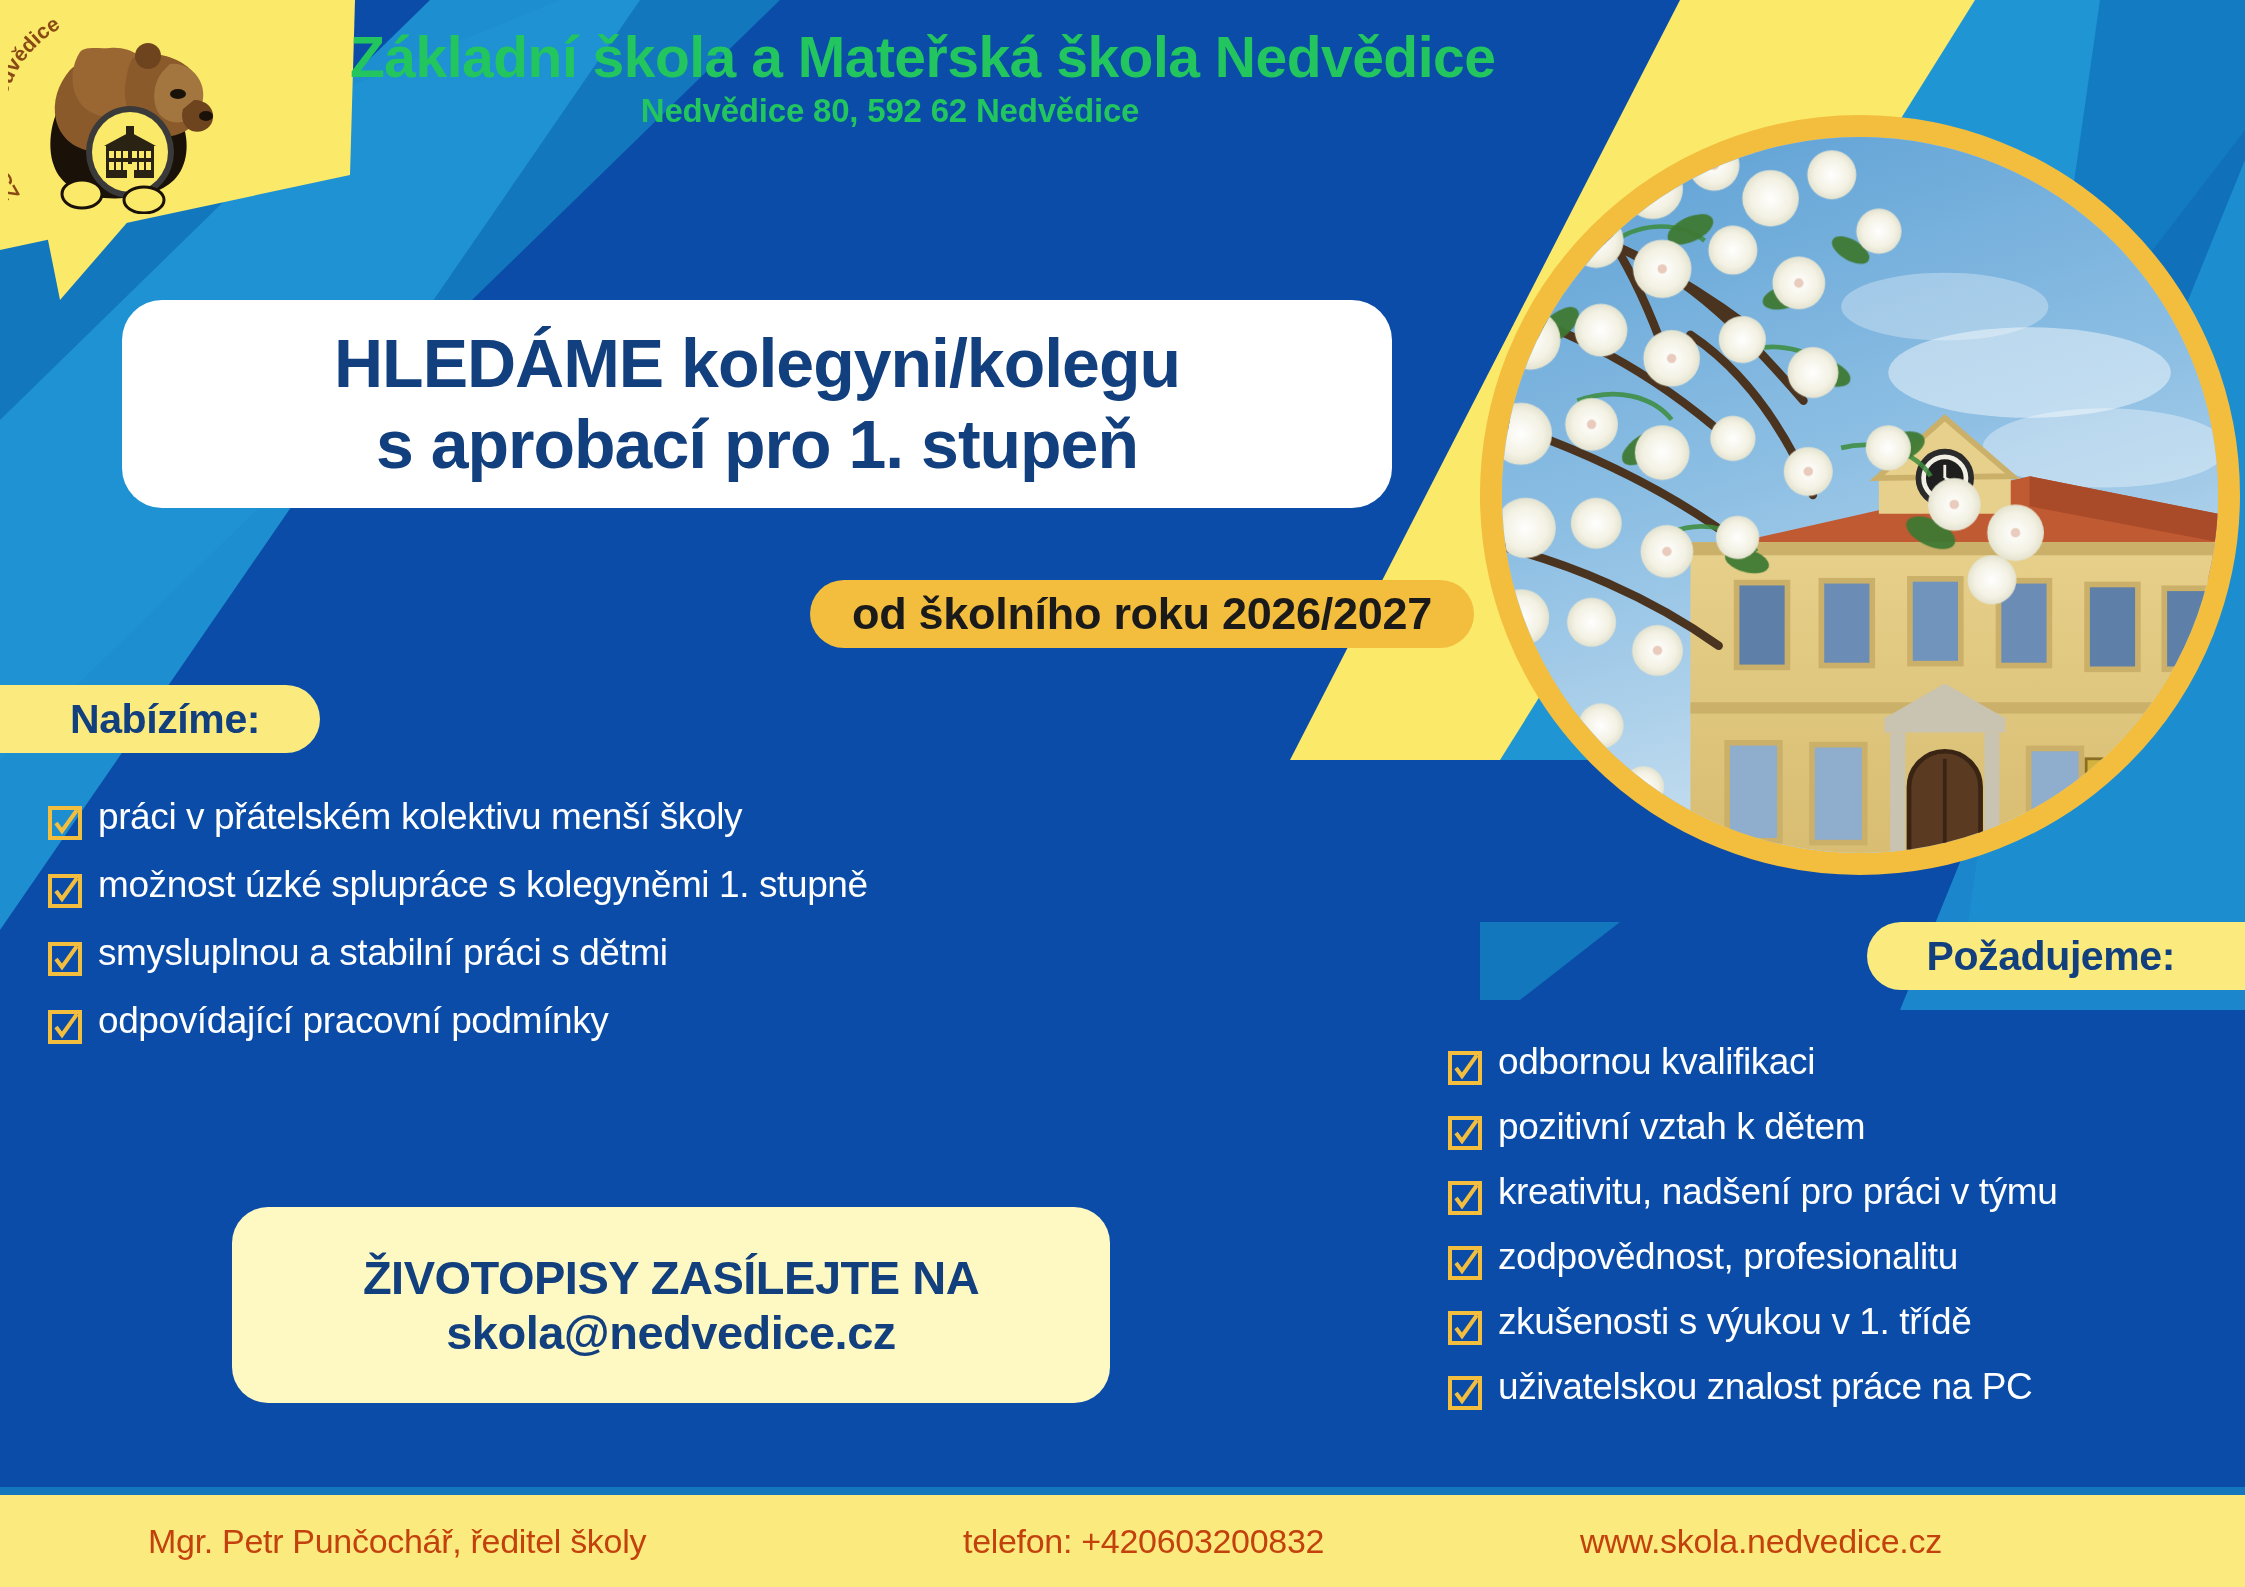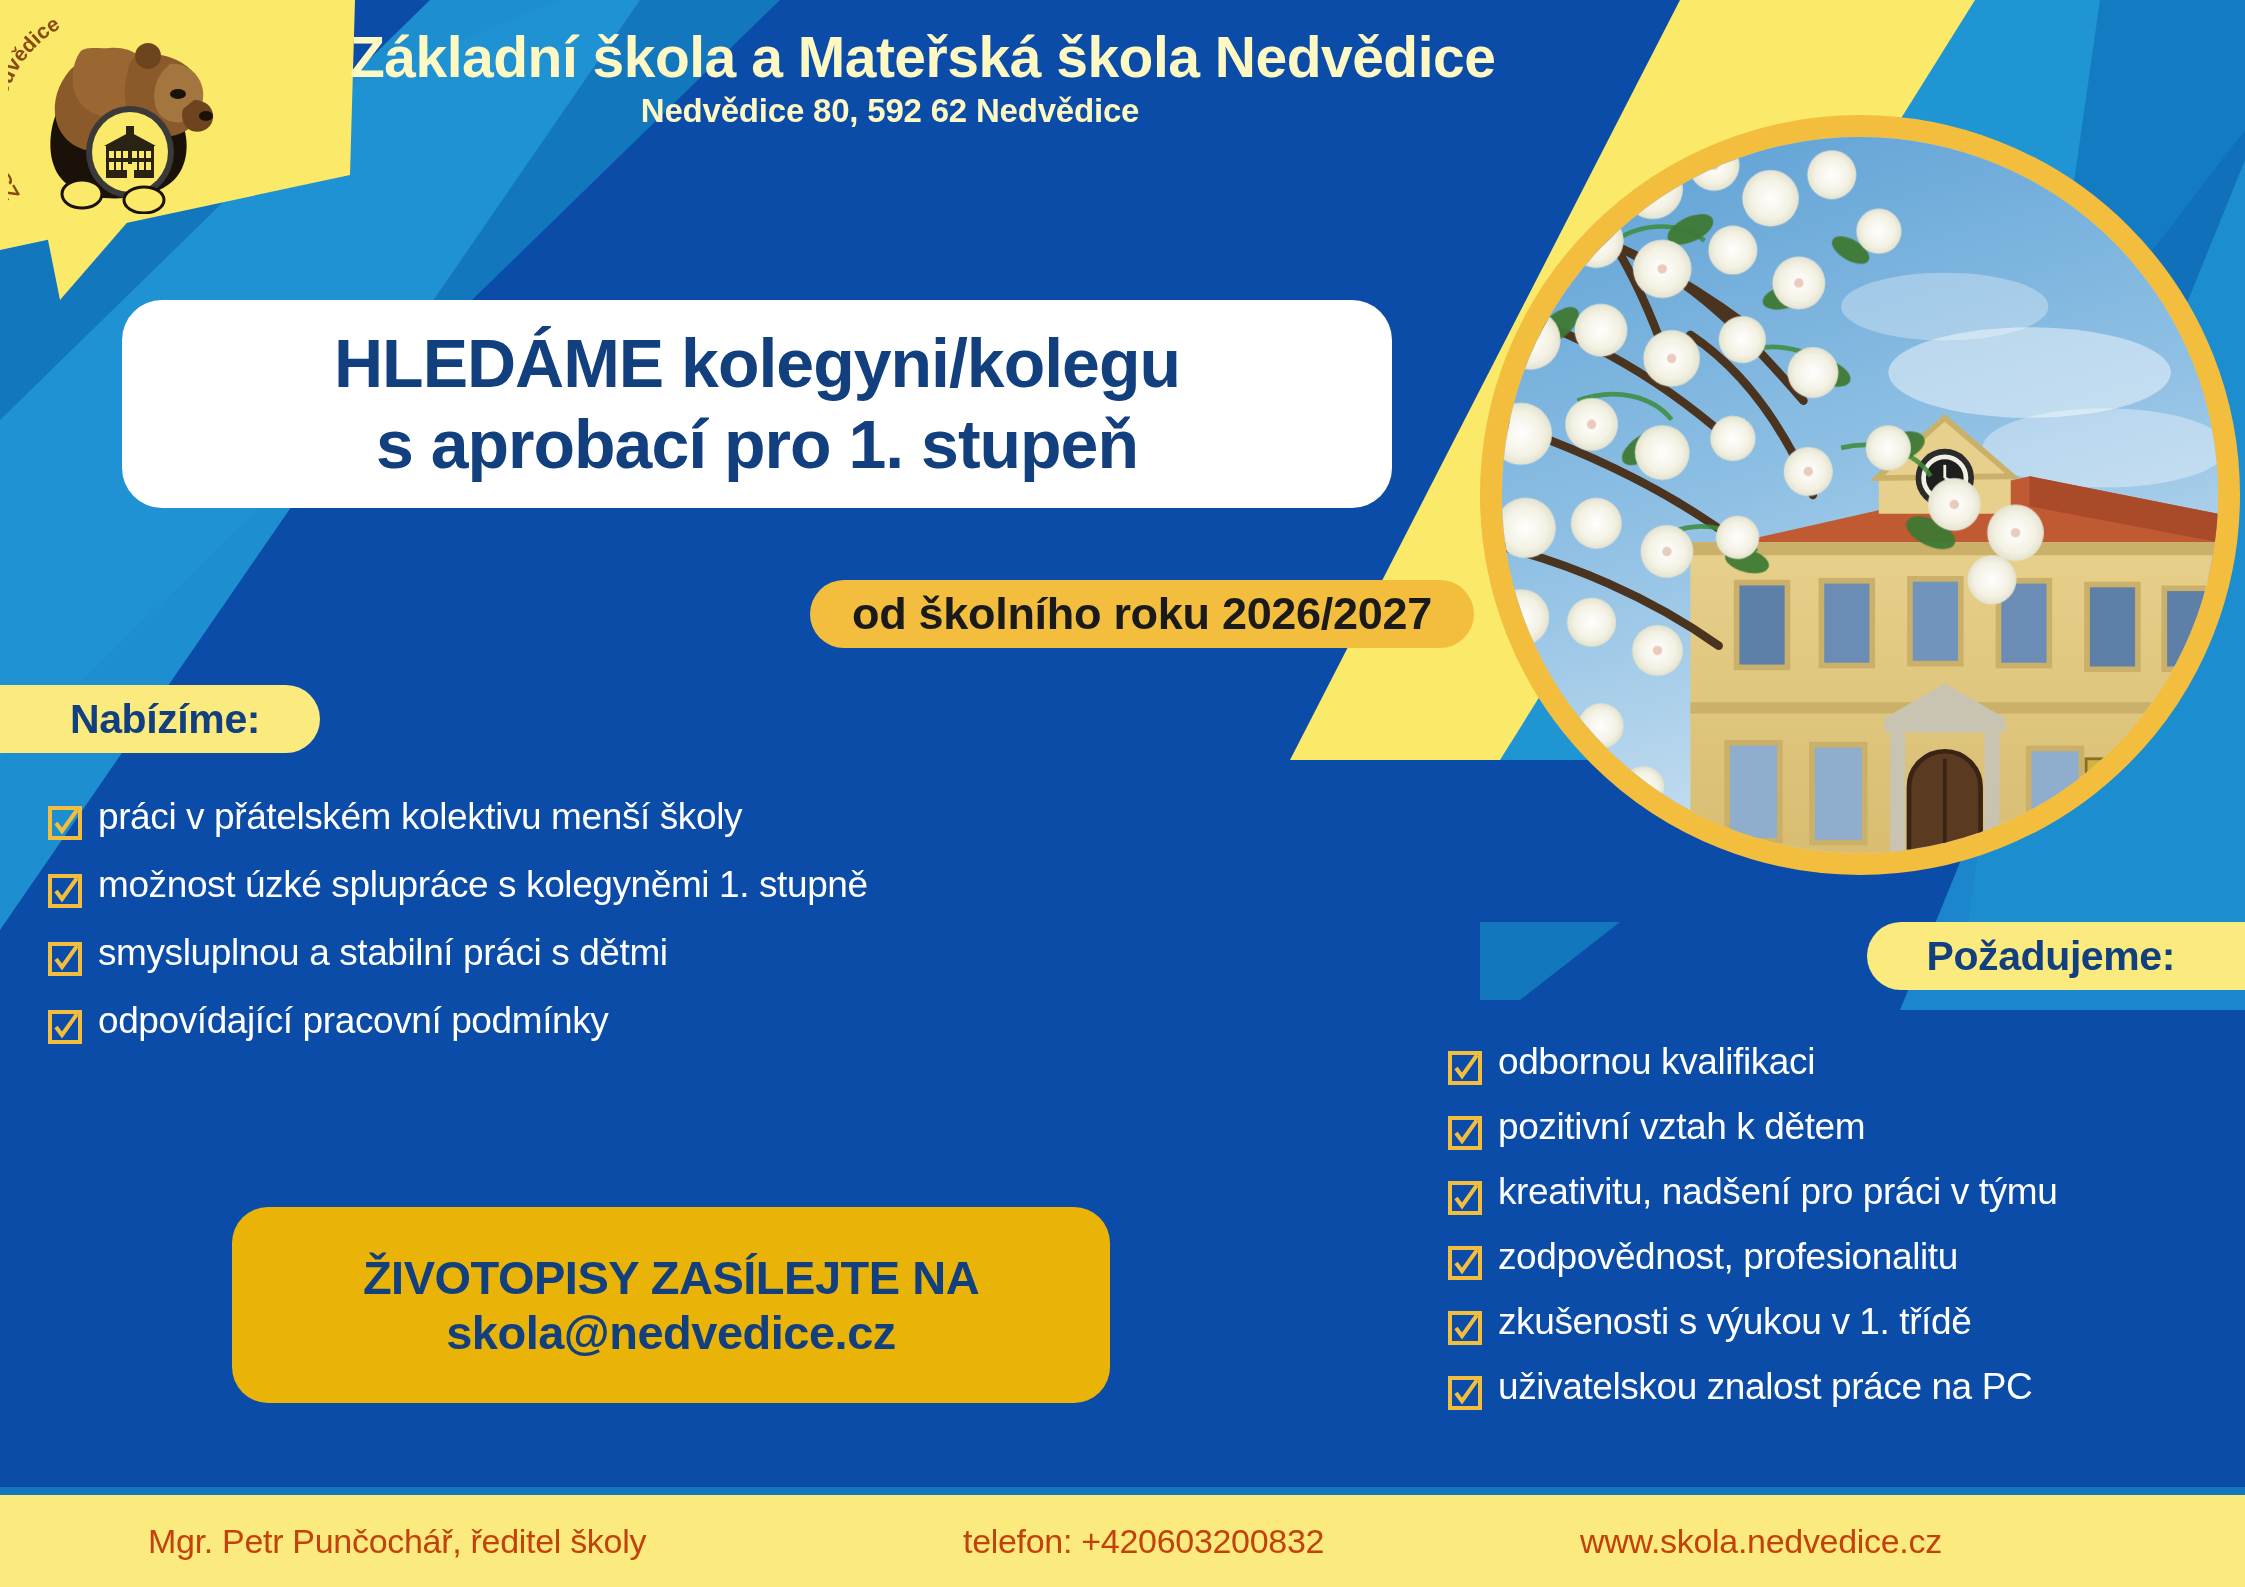--- a/index.html
+++ b/index.html
@@ -22,21 +22,21 @@
   
   .logo{
     position:absolute; left:8px; top:4px;
     width:230px; height:210px;
   }
   .logo svg{ width:100%; height:100%; display:block; }
 
   
   .header{
     position:absolute; left:350px; top:28px; width:1080px;
-    text-align:center; color:#fef9c3;
+    text-align:center; color:#22c55e;
   }
   .header .title{
     font-size:57px; font-weight:bold; letter-spacing:-0.5px; line-height:1.05;
     white-space:nowrap;
   }
   .header .subtitle{
     font-size:33px; font-weight:bold; margin-top:4px; letter-spacing:-0.2px;
   }
 
   
@@ -97,21 +97,21 @@
 
   .bullet .txt{
     color:#ffffff; font-size:37px; letter-spacing:-0.4px; line-height:1.05;
     white-space:nowrap;
   }
   .bullets-right .bullet .txt{ font-size:37px; }
 
   
   .cv-card{
     position:absolute; left:232px; top:1207px; width:878px; height:196px;
-    background:#eab308; border-radius:36px;
+    background:#fef9c3; border-radius:36px;
     display:flex; flex-direction:column; align-items:center; justify-content:center;
   }
   .cv-card .cv-l1{
     color:#123f7e; font-weight:bold; font-size:47px; letter-spacing:-0.5px;
     white-space:nowrap;
   }
   .cv-card .cv-l2{
     color:#123f7e; font-weight:bold; font-size:47px; letter-spacing:-0.5px;
     white-space:nowrap;
   }

